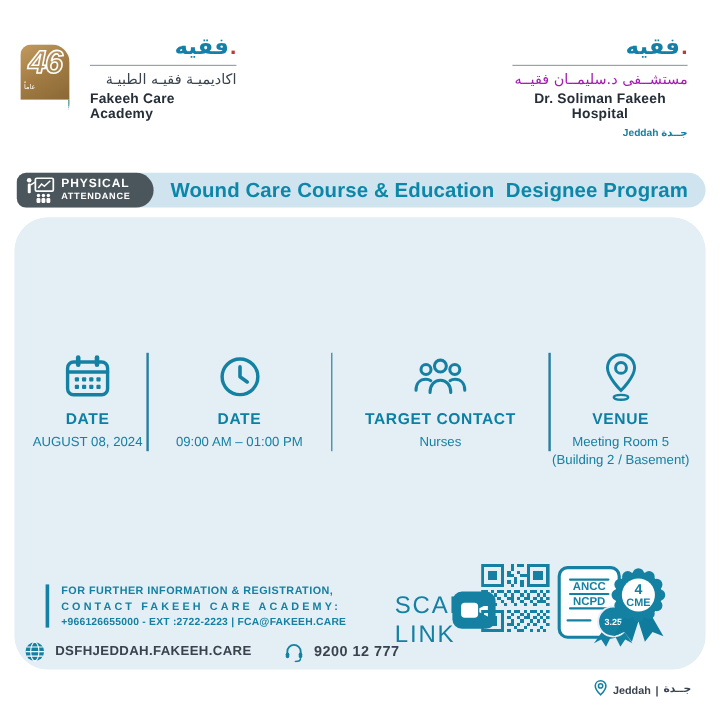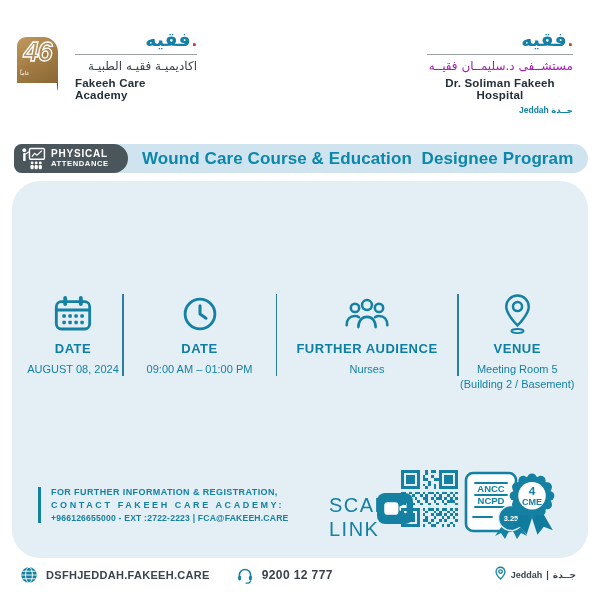--- a/index.html
+++ b/index.html
@@ -63,21 +63,21 @@
   
   .scan-text{position:absolute;left:329px;top:493px;font-size:20px;font-weight:400;color:#1580a2;
              letter-spacing:1.5px;line-height:1.2;}
   .cam-tile{position:absolute;left:377px;top:493px;width:36px;height:31px;background:#1581a2;border-radius:8px;
             display:flex;align-items:center;justify-content:center;}
   .qr{position:absolute;left:401px;top:470px;}
   .cert{position:absolute;left:464px;top:471px;}
   .rosette{position:absolute;left:503px;top:467px;}
 
   
-  .footer{position:absolute;left:20px;top:566px;display:flex;align-items:center;}
+  .footer{position:absolute;left:20px;top:534px;display:flex;align-items:center;}
   .footer-item{display:flex;align-items:center;}
   .footer-web{margin-left:8px;font-size:11px;font-weight:700;color:#39424d;letter-spacing:.3px;}
   .footer-phone-wrap{margin-left:26px;}
   .footer-phone{margin-left:8px;font-size:12px;font-weight:700;color:#39424d;letter-spacing:.4px;}
   .footer-right{position:absolute;right:24px;top:566px;display:flex;align-items:center;font-size:9px;
                 font-weight:700;color:#3a434e;}
   .footer-right span{margin-left:4px;}
 </style>
 </head>
 <body>
@@ -191,21 +191,21 @@
           <g fill="none" stroke="#1581a2" stroke-width="1.6" stroke-linecap="round">
             <circle cx="7.5" cy="7.2" r="2.6"></circle>
             <path d="M2.3 18c0-3.6 2.1-5.7 5.1-5.7 1 0 1.9.2 2.6.7"></path>
             <circle cx="22.5" cy="7.2" r="2.6"></circle>
             <path d="M27.7 18c0-3.6-2.1-5.7-5.1-5.7-1 0-1.9.2-2.6.7"></path>
             <circle cx="15" cy="5.4" r="3.1"></circle>
             <path d="M9.6 19.2c0-4 2.3-6.4 5.4-6.4s5.4 2.4 5.4 6.4"></path>
           </g>
         </svg>
       </div>
-      <div class="info-label">FURTHER AUDIENCE</div>
+      <div class="info-label">TARGET CONTACT</div>
       <div class="info-value">Nurses</div>
     </div>
 
     <div class="info-divider"></div>
 
     <div class="info-col c4">
       <div class="icon-box">
         <svg width="33" height="42" viewBox="0 0 24 30">
           <g fill="none" stroke="#1581a2" stroke-width="1.8">
             <path d="M12 1.6c-4.6 0-8.2 3.5-8.2 8.1 0 5.6 8.2 13.6 8.2 13.6s8.2-8 8.2-13.6c0-4.6-3.6-8.1-8.2-8.1z"></path>

